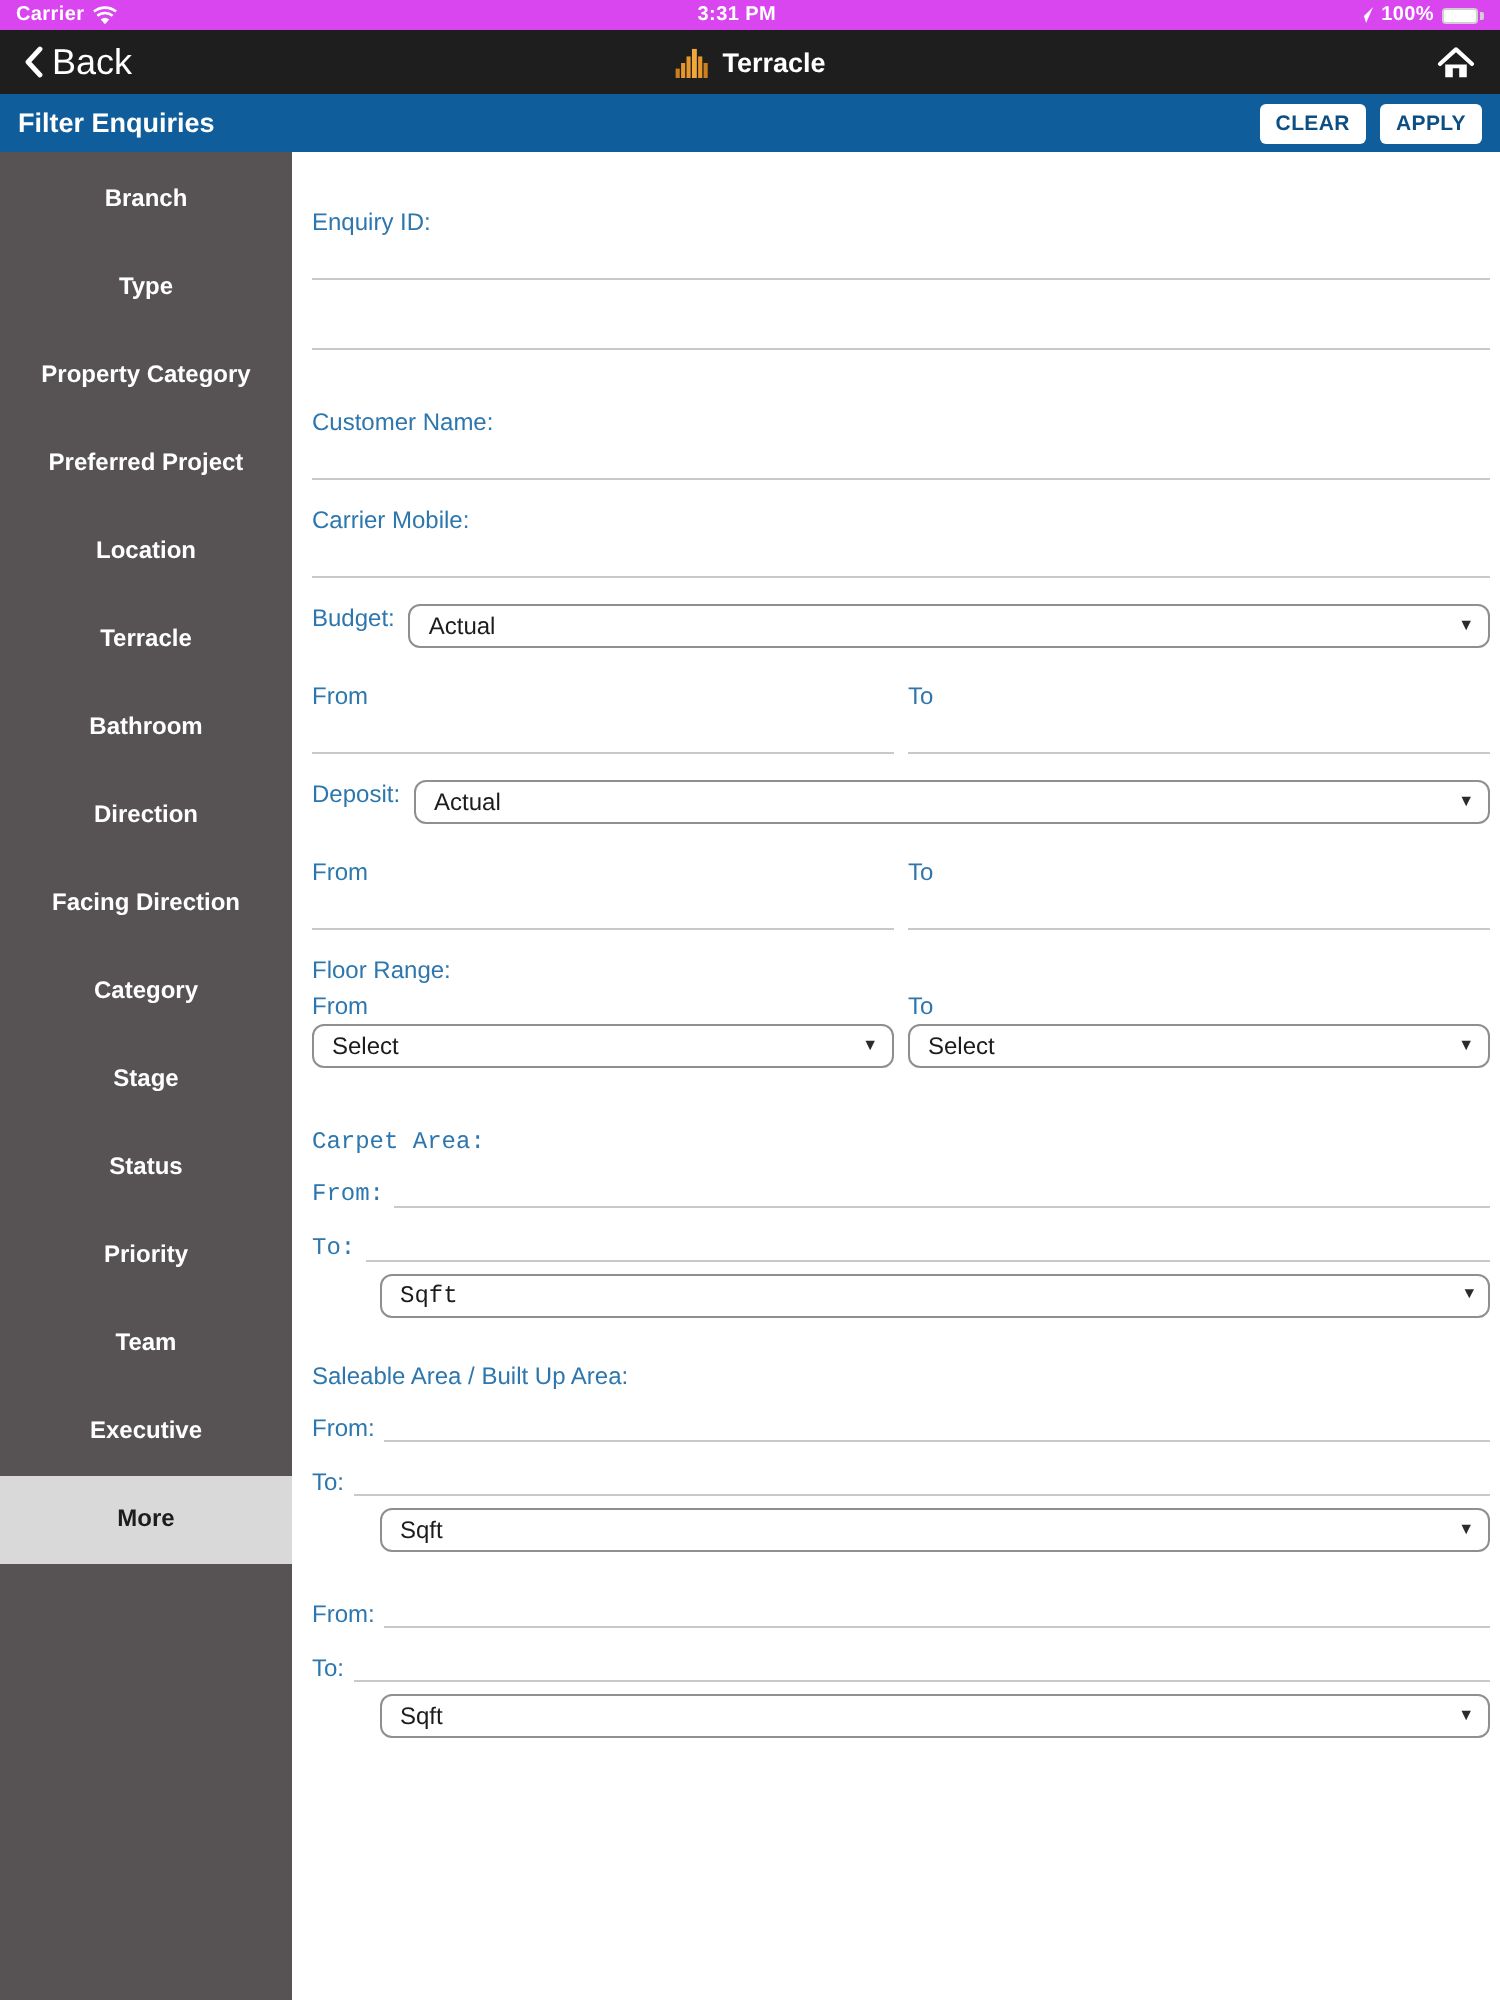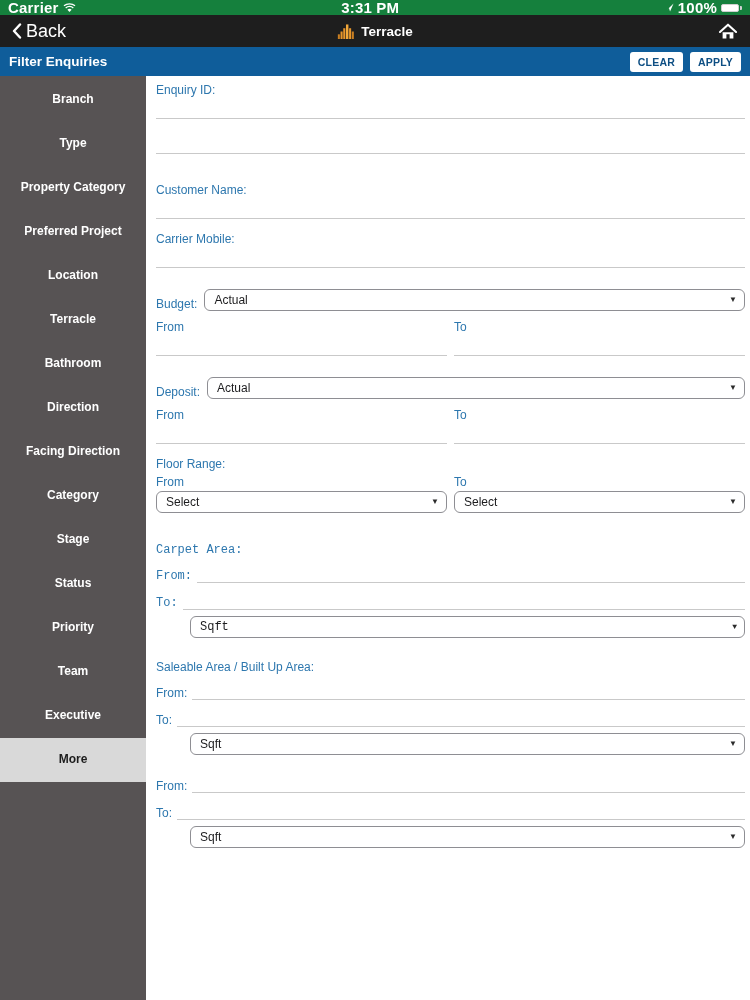--- a/index.html
+++ b/index.html
@@ -5,23 +5,23 @@
   * { margin:0; padding:0; box-sizing:border-box; }
   html,body { background:#e0e0e0; }
   .screen {
     width:750px; height:1000px; margin:0 auto; position:relative;
     background:#fff; overflow:hidden;
     font-family:"Liberation Sans","DejaVu Sans",sans-serif;
   }
 
   
   .status-bar {
-    height:15px; background:#15803d; color:#fff;
+    height:15px; background:#d946ef; color:#fff;
     display:flex; align-items:center; justify-content:space-between;
-    padding:0 8px; font-size:15px; font-weight:600; letter-spacing:.2px;
+    padding:0 8px; font-size:10px; font-weight:600; letter-spacing:.2px;
   }
   .sb-left, .sb-right { display:flex; align-items:center; gap:4px; }
   .batt-body { width:18px; height:8px; border:1px solid #cfcfcf; border-radius:2px;
     position:relative; background:#fff; }
   .batt-tip { width:2px; height:4px; background:#cfcfcf; border-radius:0 1px 1px 0; margin-left:1px; }
 
   
   .nav-bar {
     height:32px; background:#1e1e1e; color:#fff;
     display:flex; align-items:center; padding:0 12px; position:relative;
@@ -49,21 +49,21 @@
   
   .body { display:flex; height:924px; }
   .sidebar { width:146px; flex-shrink:0; background:#575354; padding-top:2px; }
   .side-item {
     height:44px; display:flex; align-items:center; justify-content:center;
     color:#fff; font-size:12px; font-weight:600; text-align:center;
     cursor:pointer; line-height:1.15; padding:0 4px;
   }
   .side-item.selected { background:#d9d9d9; color:#1d1d1d; }
 
-  .main { flex:1; background:#fff; padding:7px 5px 0 10px; overflow:hidden; }
+  .main { flex:1; background:#fff; padding:28px 5px 0 10px; overflow:hidden; }
   .blue { color:#2d77ae; font-size:12px; }
 
   
   .text-field { height:49px; }
   .tf-label { display:block; height:14px; }
   .tf-input {
     display:block; width:100%; height:20px; margin-top:2px;
     border:none; border-bottom:1px solid #c9c9c9; outline:none;
     font-family:inherit; font-size:12px; background:transparent; color:#1c1c1e;
   }
@@ -74,21 +74,21 @@
     display:flex; align-items:center; padding:0 20px 0 9px;
     font-size:12px; color:#1c1c1e; position:relative; cursor:pointer;
   }
   .sel .caret {
     position:absolute; right:7px; top:50%; transform:translateY(-50%);
     font-size:8px; color:#2b2b2b; line-height:1;
   }
 
   
   .range-block { margin-bottom:13px; }
-  .rb-row1 { display:flex; align-items:flex-end; height:30px; }
+  .rb-row1 { display:flex; align-items:flex-start; height:30px; }
   .rb-row1 .sel { flex:1; margin-left:7px; }
   .rb-cols { display:flex; gap:7px; }
   .rb-col { flex:1; }
   .rb-sub { display:block; margin-top:9px; height:14px; }
   .rb-input {
     display:block; width:100%; height:22px; border:none;
     border-bottom:1px solid #c9c9c9; outline:none;
     font-family:inherit; font-size:12px; background:transparent; color:#1c1c1e;
   }
 

